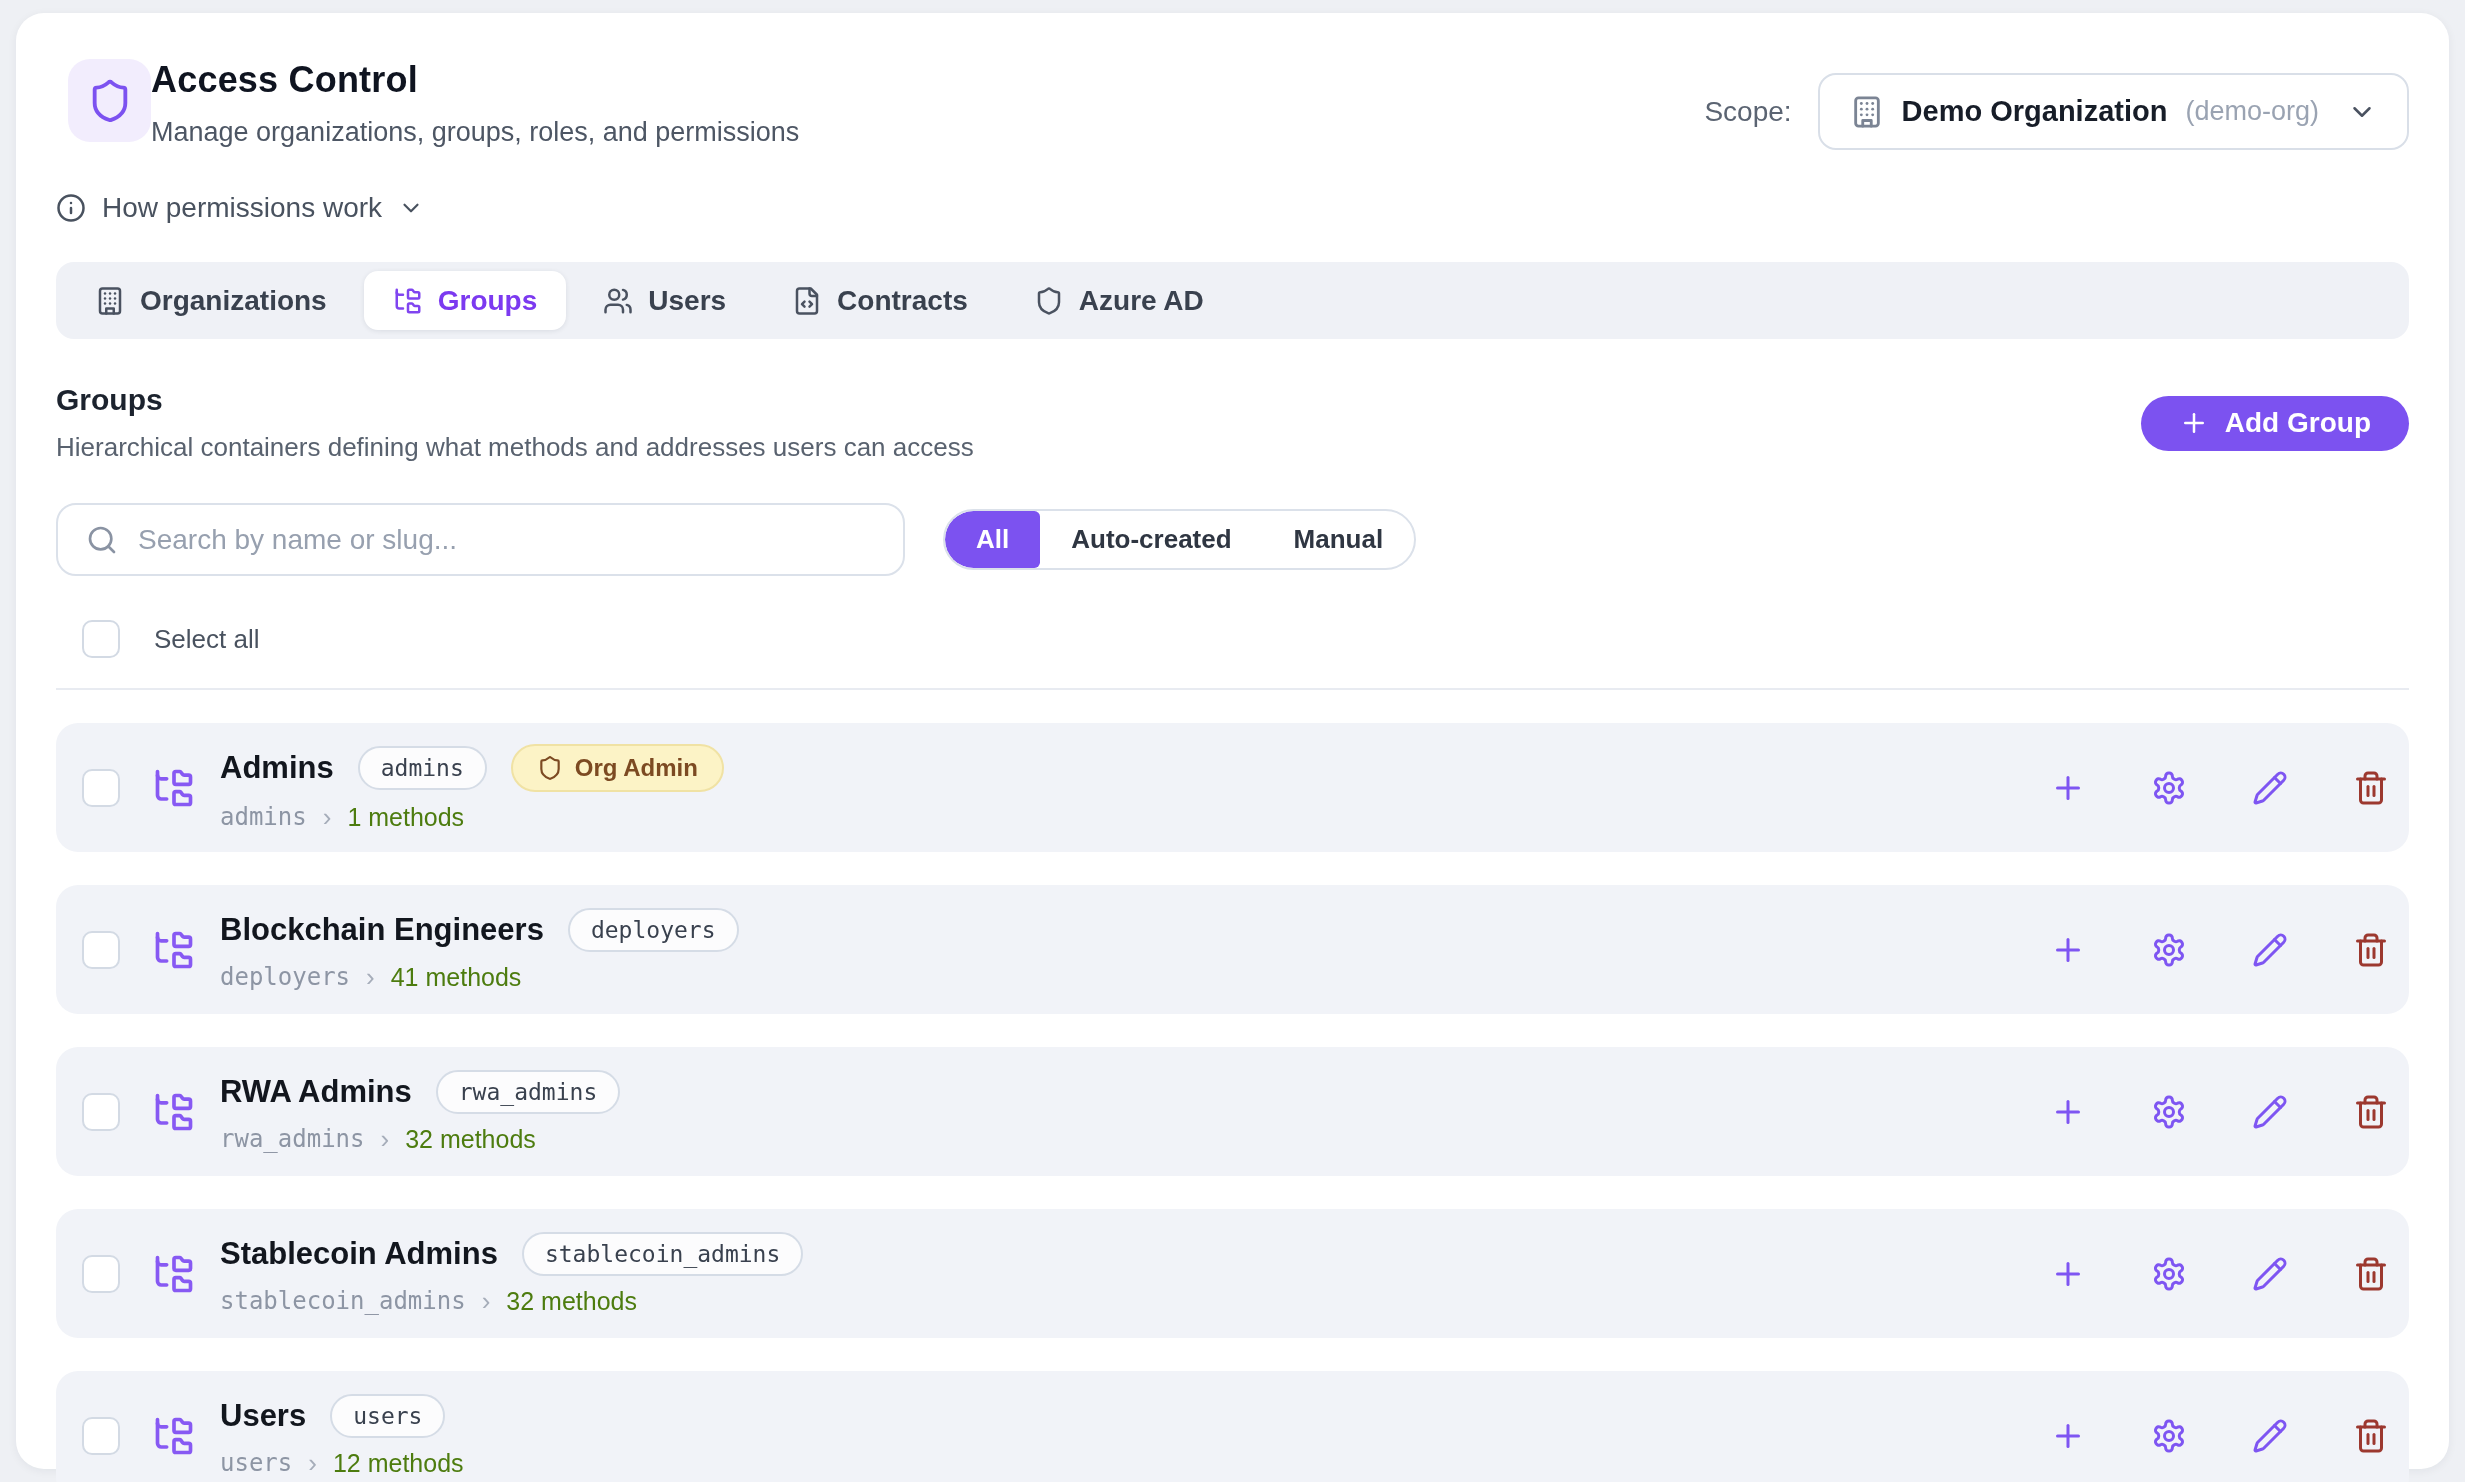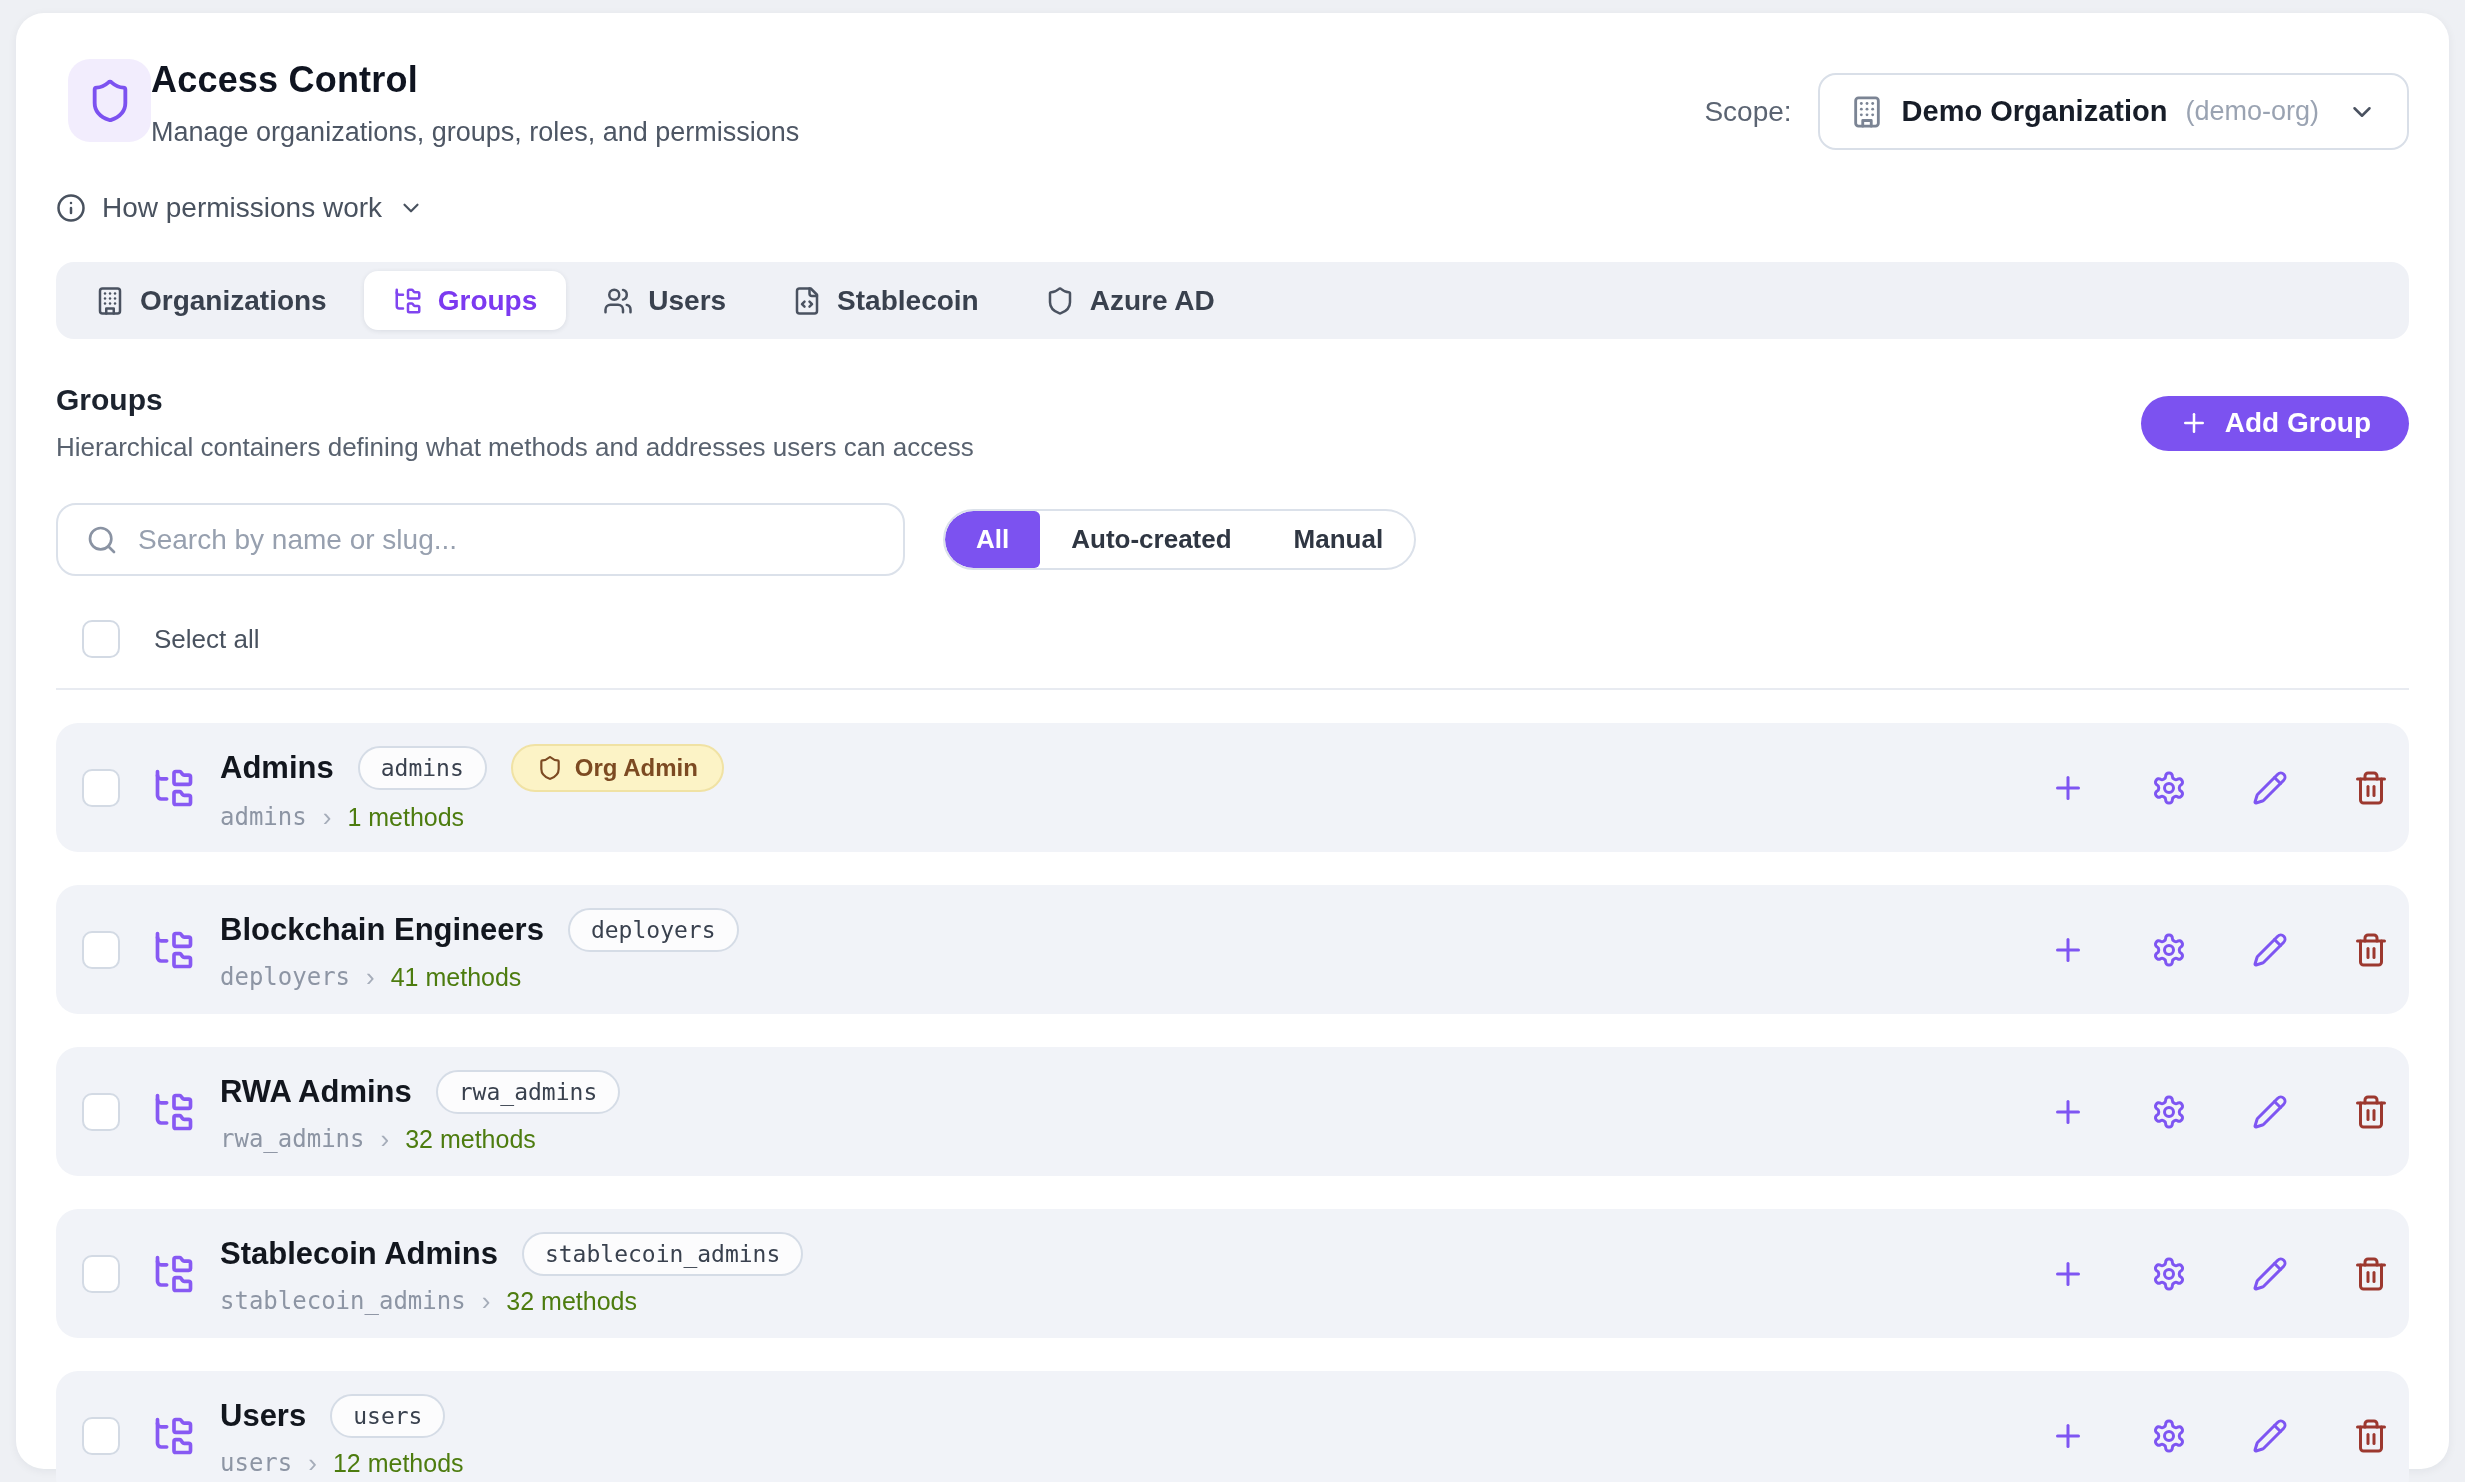--- a/index.html
+++ b/index.html
@@ -278,21 +278,21 @@
           </svg>
         </span>
       <span>Users</span>
     </button>
     <button class="tab">
       <span class="t-icon">
           <svg width="30" height="30" viewBox="0 0 24 24" fill="none" stroke="currentColor" stroke-width="2" stroke-linecap="round" stroke-linejoin="round">
             <use href="#i-file-code"></use>
           </svg>
         </span>
-      <span>Stablecoin</span>
+      <span>Contracts</span>
     </button>
     <button class="tab">
       <span class="t-icon">
           <svg width="30" height="30" viewBox="0 0 24 24" fill="none" stroke="currentColor" stroke-width="2" stroke-linecap="round" stroke-linejoin="round">
             <use href="#i-shield"></use>
           </svg>
         </span>
       <span>Azure AD</span>
     </button>
   </div>

